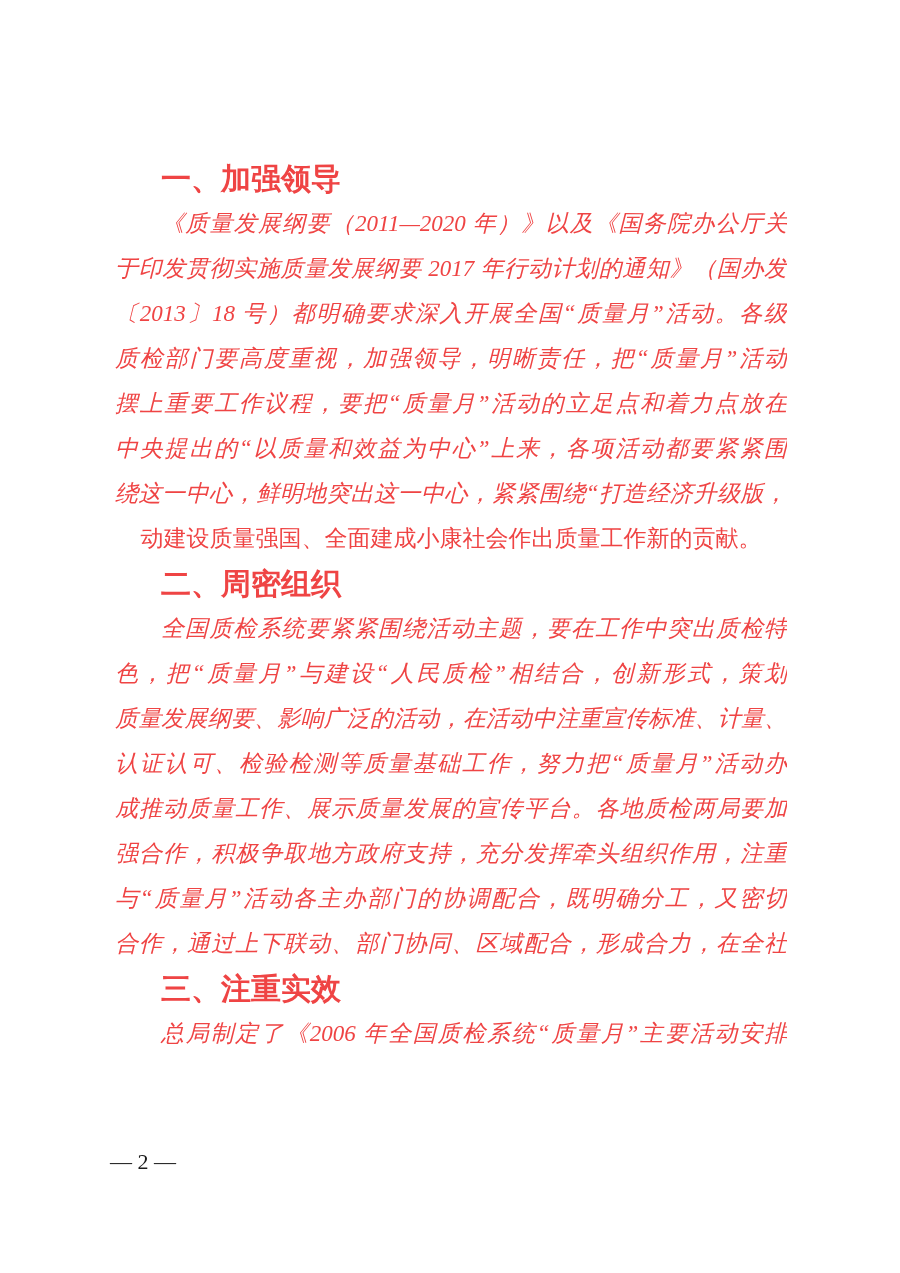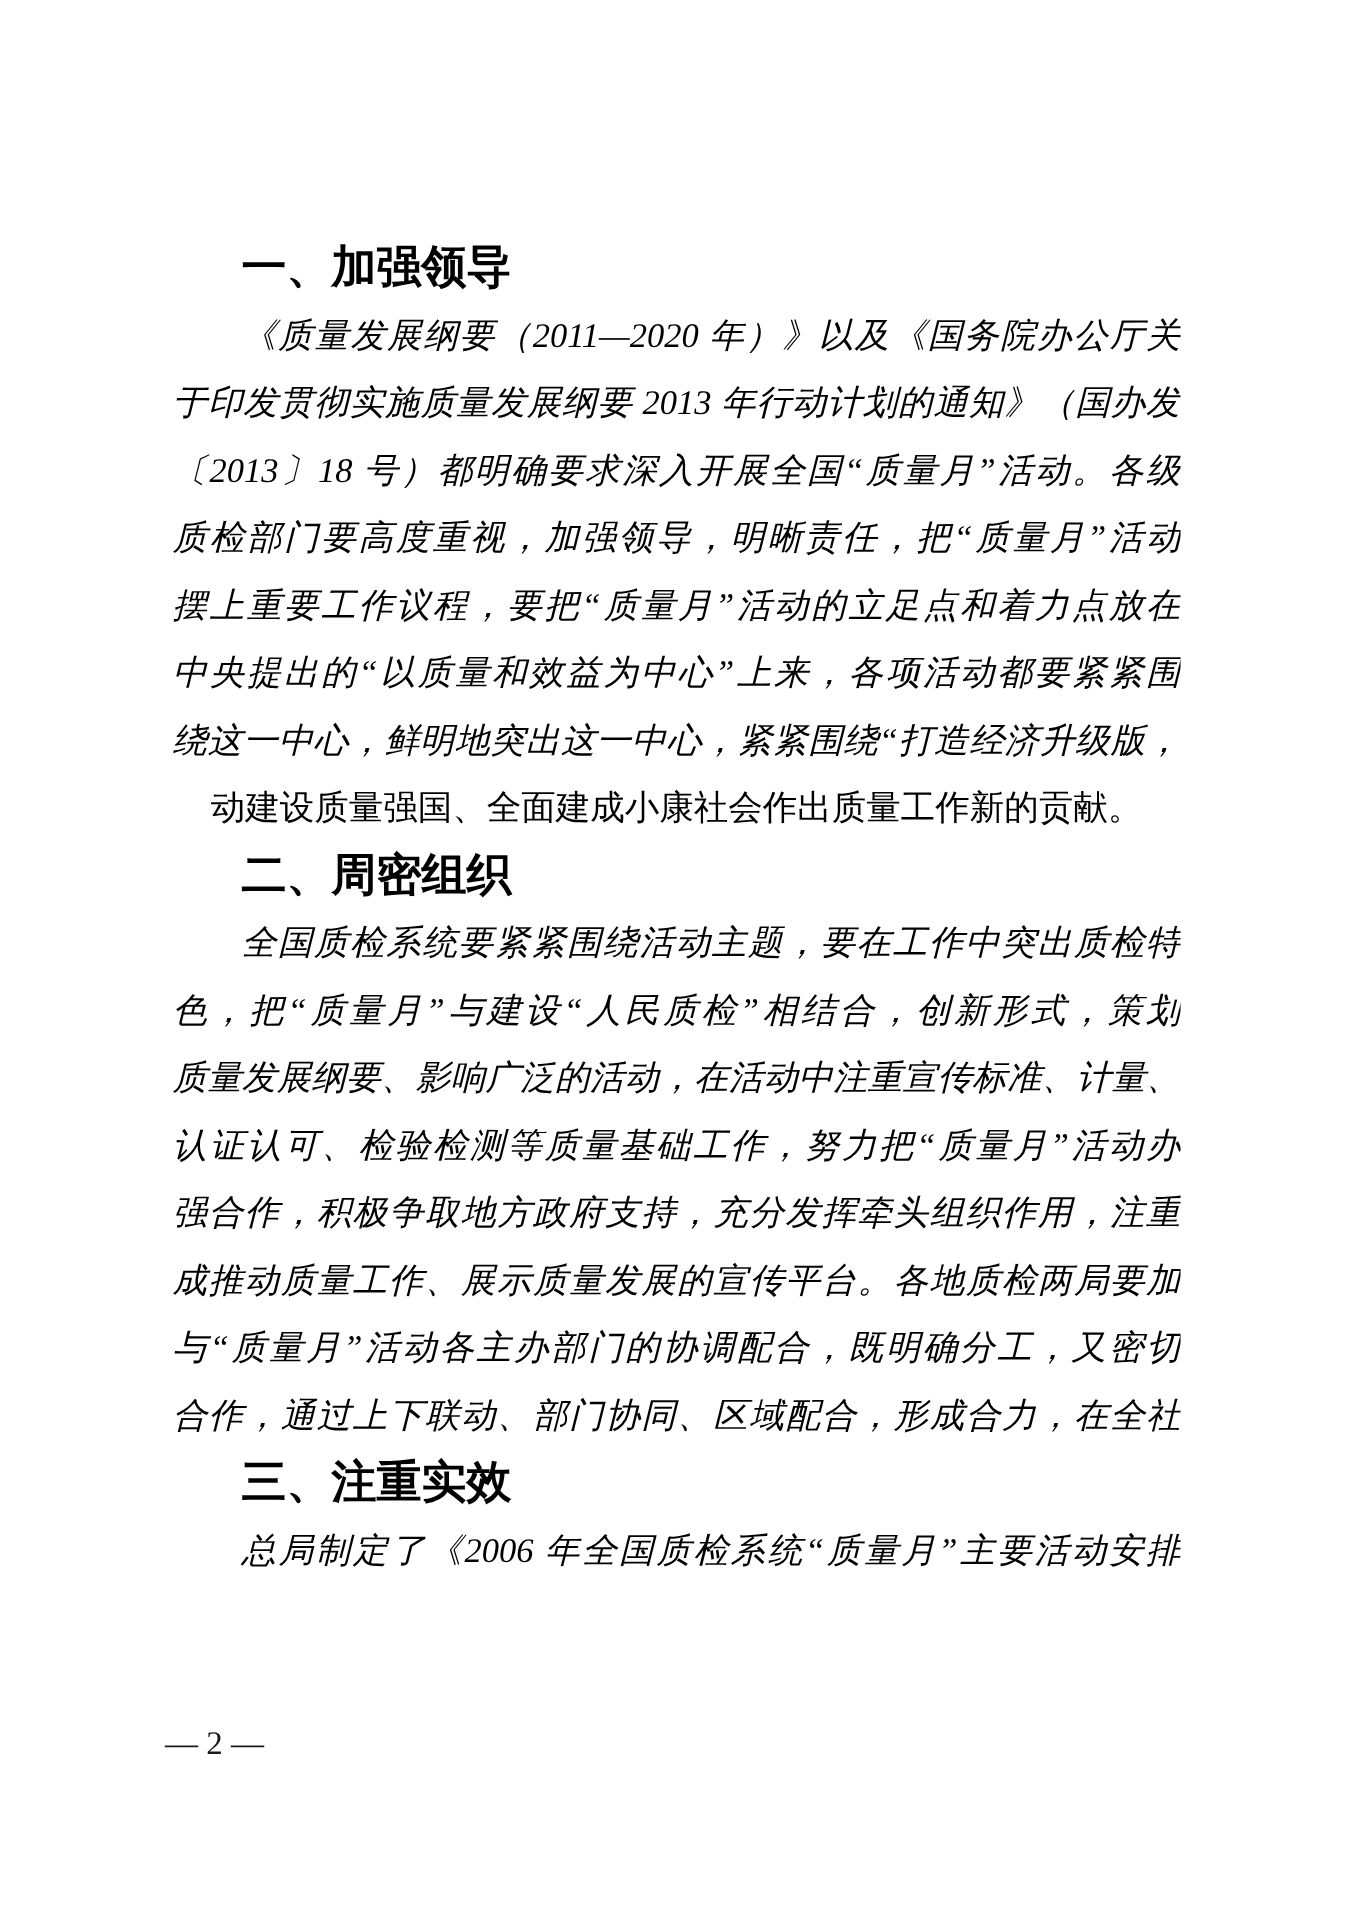--- a/index.html
+++ b/index.html
@@ -25,21 +25,21 @@
     left: 115px;
     top: 156px;
     width: 672px;
   }
   .line {
     height: 45px;
     line-height: 45px;
     font-size: 23px;
     overflow: hidden;
     word-break: keep-all;
-    color: #000000;
+    color: #ef4444;
   }
   
   .line.j {
     text-align: justify;
     text-align-last: justify;
     font-style: italic;
   }
   
   .line.left {
     text-align: center;
@@ -69,35 +69,35 @@
   }
 </style>
 </head>
 <body>
 
 <div class="page">
   <div class="content">
 
     <div class="line h">一、加强领导</div>
     <div class="line j first">《质量发展纲要（2011—2020 年）》以及《国务院办公厅关</div>
-    <div class="line j">于印发贯彻实施质量发展纲要 2013 年行动计划的通知》（国办发</div>
+    <div class="line j">于印发贯彻实施质量发展纲要 2017 年行动计划的通知》（国办发</div>
     <div class="line j">〔2013〕18 号）都明确要求深入开展全国“质量月”活动。各级</div>
     <div class="line j">质检部门要高度重视，加强领导，明晰责任，把“质量月”活动</div>
     <div class="line j">摆上重要工作议程，要把“质量月”活动的立足点和着力点放在</div>
     <div class="line j">中央提出的“以质量和效益为中心”上来，各项活动都要紧紧围</div>
     <div class="line j">绕这一中心，鲜明地突出这一中心，紧紧围绕“打造经济升级版，</div>
     <div class="line left">动建设质量强国、全面建成小康社会作出质量工作新的贡献。</div>
 
     <div class="line h">二、周密组织</div>
     <div class="line j first">全国质检系统要紧紧围绕活动主题，要在工作中突出质检特</div>
     <div class="line j">色，把“质量月”与建设“人民质检”相结合，创新形式，策划</div>
     <div class="line j">质量发展纲要、影响广泛的活动，在活动中注重宣传标准、计量、</div>
     <div class="line j">认证认可、检验检测等质量基础工作，努力把“质量月”活动办</div>
+    <div class="line j">成推动质量工作、展示质量发展的宣传平台。各地质检两局要加</div>
     <div class="line j">强合作，积极争取地方政府支持，充分发挥牵头组织作用，注重</div>
-    <div class="line j">成推动质量工作、展示质量发展的宣传平台。各地质检两局要加</div>
     <div class="line j">与“质量月”活动各主办部门的协调配合，既明确分工，又密切</div>
     <div class="line j">合作，通过上下联动、部门协同、区域配合，形成合力，在全社</div>
 
     <div class="line h">三、注重实效</div>
     <div class="line j first">总局制定了《2006 年全国质检系统“质量月”主要活动安排</div>
 
   </div>
 
   <div class="footer">— 2 —</div>
 </div>

